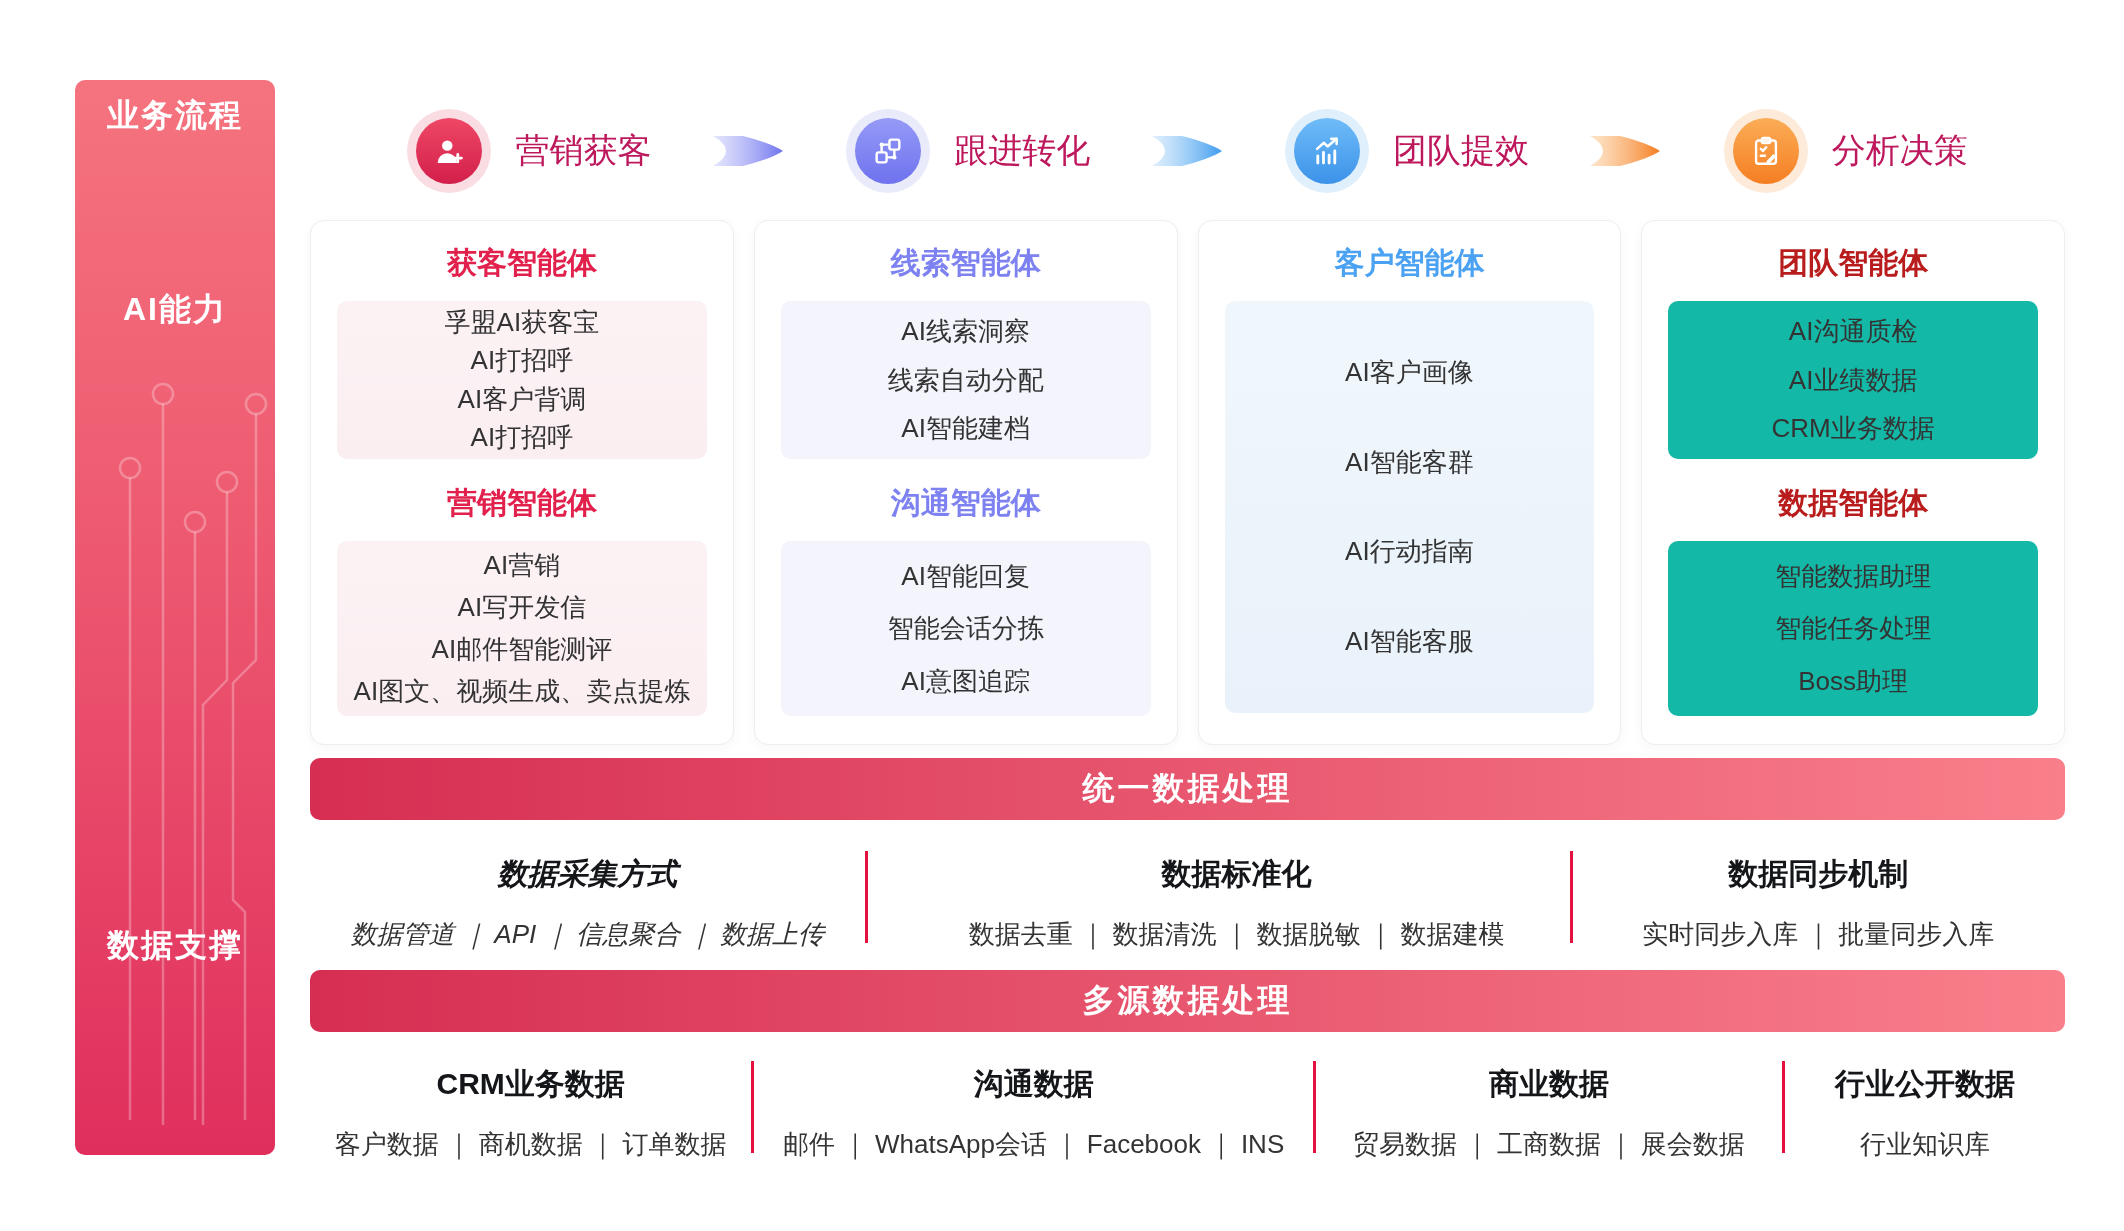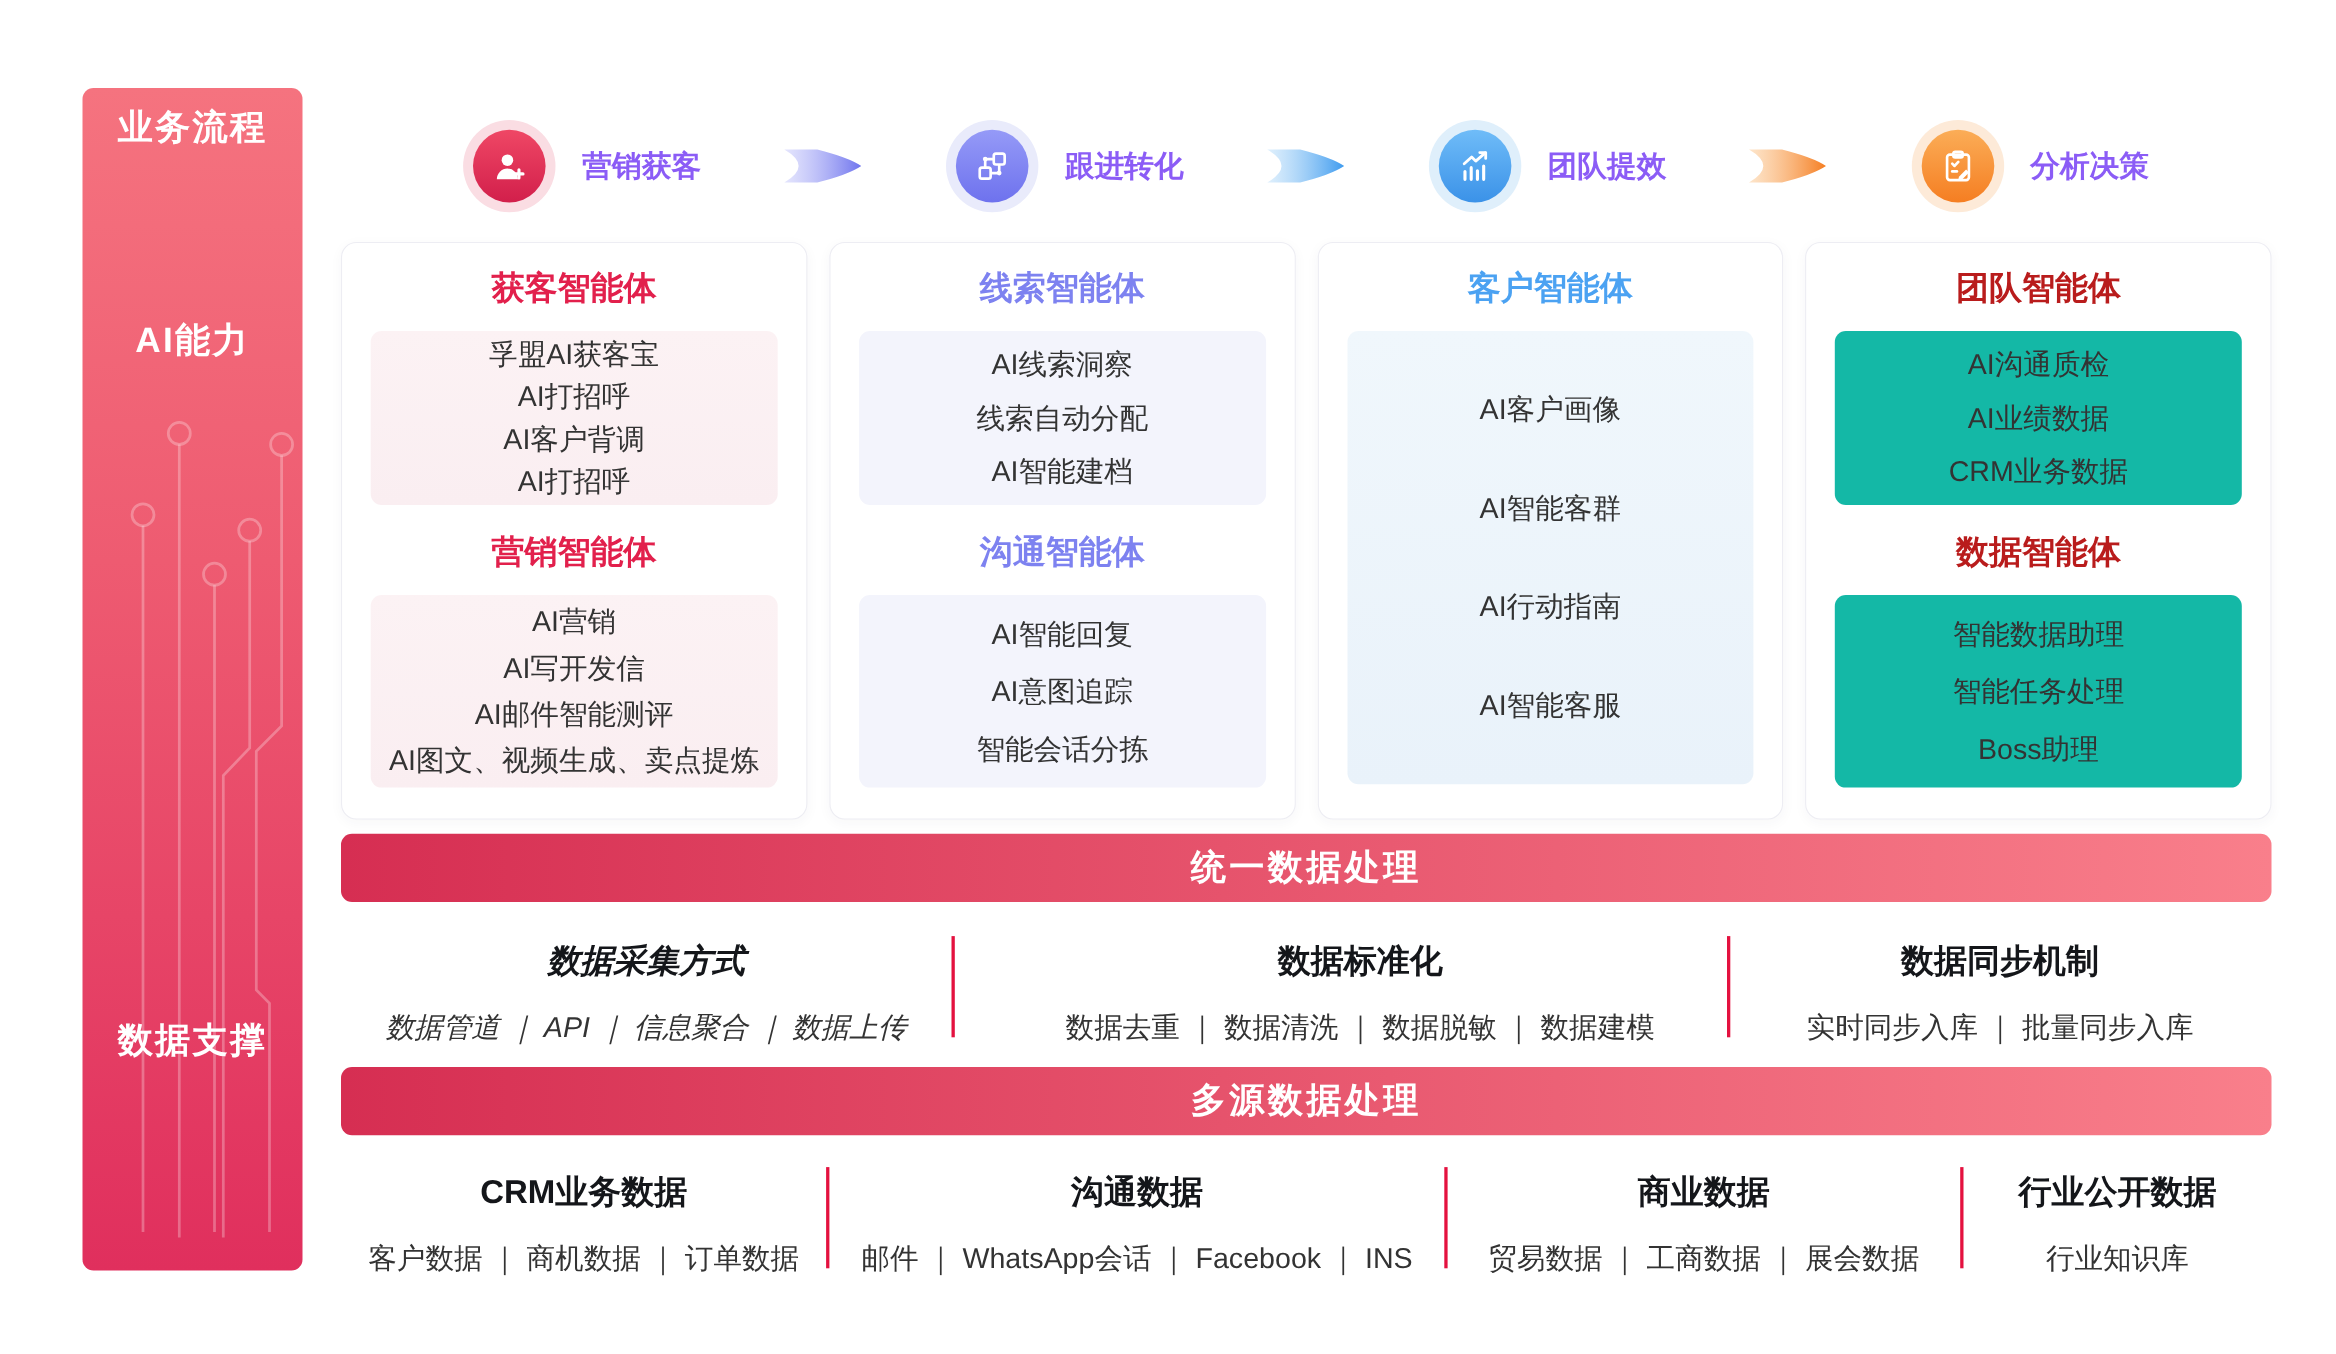--- a/index.html
+++ b/index.html
@@ -17,21 +17,21 @@
 
   
   .flow-row{position:absolute;left:310px;top:93px;width:1755px;height:115px;display:flex;}
   .flow-step{flex:1;display:flex;align-items:center;justify-content:center;gap:24px;}
   .flow-icon{width:84px;height:84px;border-radius:50%;display:flex;align-items:center;justify-content:center;}
   .flow-core{width:66px;height:66px;border-radius:50%;display:flex;align-items:center;justify-content:center;}
   .halo-red{background:#FADDE3;} .core-red{background:linear-gradient(180deg,#EF4765,#D21F4B);}
   .halo-purple{background:#E9EBFB;} .core-purple{background:linear-gradient(180deg,#959AF7,#6E72EE);}
   .halo-blue{background:#DFEFFB;} .core-blue{background:linear-gradient(180deg,#6FBCF8,#3B92E8);}
   .halo-orange{background:#FDEAD8;} .core-orange{background:linear-gradient(180deg,#FBAD57,#F57E22);}
-  .flow-label{font-size:27px;font-weight:700;color:#8b5cf6;}
+  .flow-label{font-size:34px;font-weight:400;color:#be185d;}
   .flow-arrow{position:absolute;top:50%;transform:translateY(-50%);width:80px;height:44px;}
   .arrow1{left:calc(25% - 40px);} .arrow2{left:calc(50% - 40px);} .arrow3{left:calc(75% - 40px);}
 
   
   .cards-row{position:absolute;left:310px;top:220px;width:1755px;height:525px;display:flex;gap:20px;}
   .card{flex:1;background:#fff;border:1.5px solid #EDEDF3;border-radius:14px;box-sizing:border-box;
     padding:24px 26px 0;box-shadow:0 3px 12px rgba(40,40,80,0.04);}
   .card-title{text-align:center;font-size:30px;font-weight:700;height:36px;line-height:36px;}
   .card-title.second{margin-top:26px;}
   .t-red{color:#E2204C;} .t-purple{color:#7D82F0;} .t-blue{color:#4BA2F2;} .t-orange{color:#b91c1c;}
@@ -192,22 +192,22 @@
     <div class="card">
       <div class="card-title t-purple">线索智能体</div>
       <div class="card-panel p-purple h158">
         <div class="card-item">AI线索洞察</div>
         <div class="card-item">线索自动分配</div>
         <div class="card-item">AI智能建档</div>
       </div>
       <div class="card-title t-purple second">沟通智能体</div>
       <div class="card-panel p-purple h175">
         <div class="card-item">AI智能回复</div>
+        <div class="card-item">智能会话分拣</div>
         <div class="card-item">AI意图追踪</div>
-        <div class="card-item">智能会话分拣</div>
       </div>
     </div>
 
     <div class="card">
       <div class="card-title t-blue">客户智能体</div>
       <div class="card-panel p-blue h412">
         <div class="card-item">AI客户画像</div>
         <div class="card-item">AI智能客群</div>
         <div class="card-item">AI行动指南</div>
         <div class="card-item">AI智能客服</div>

